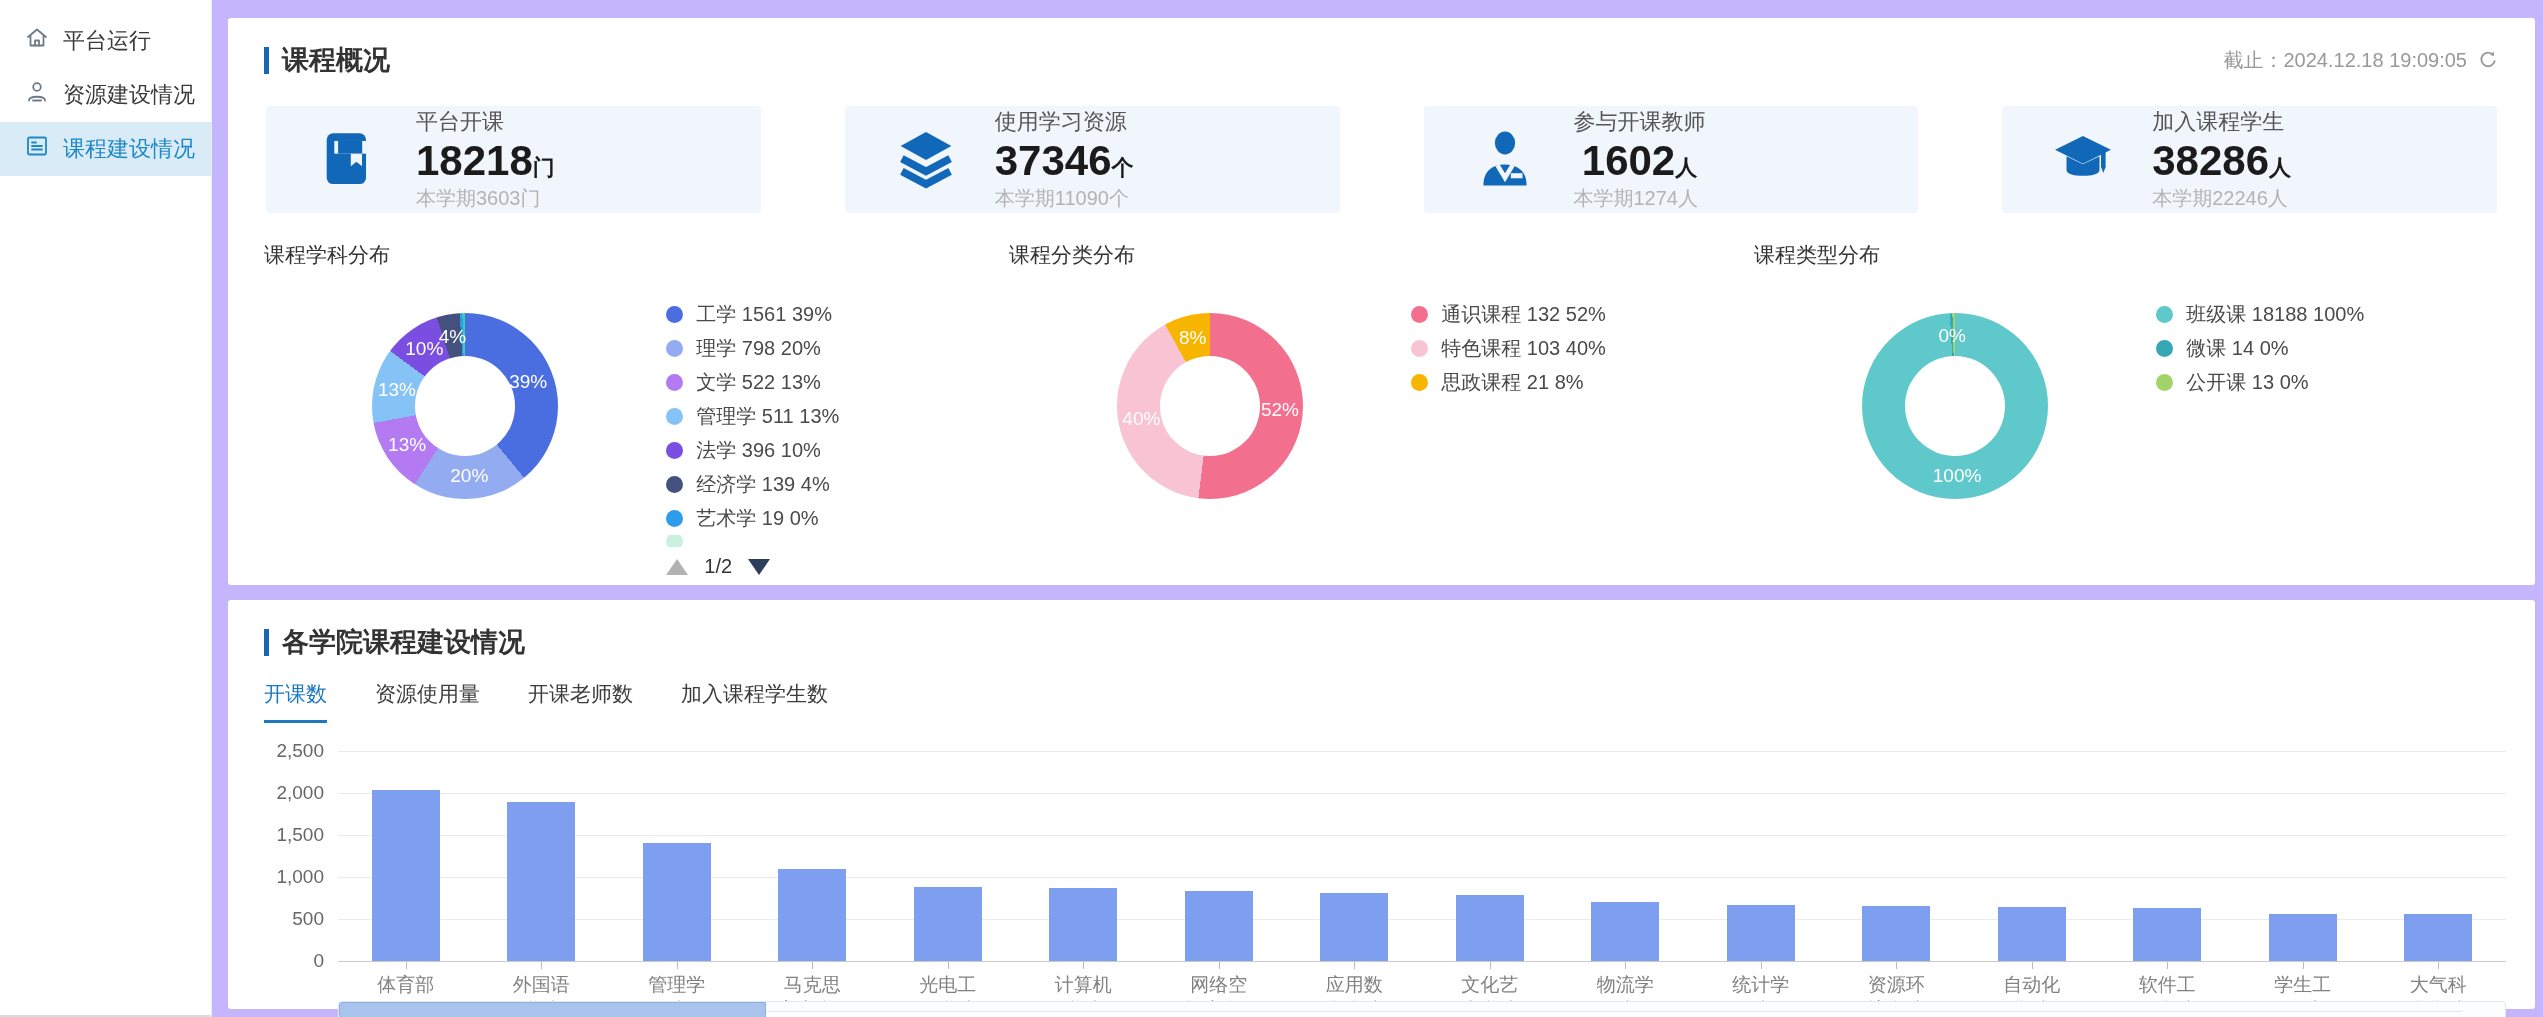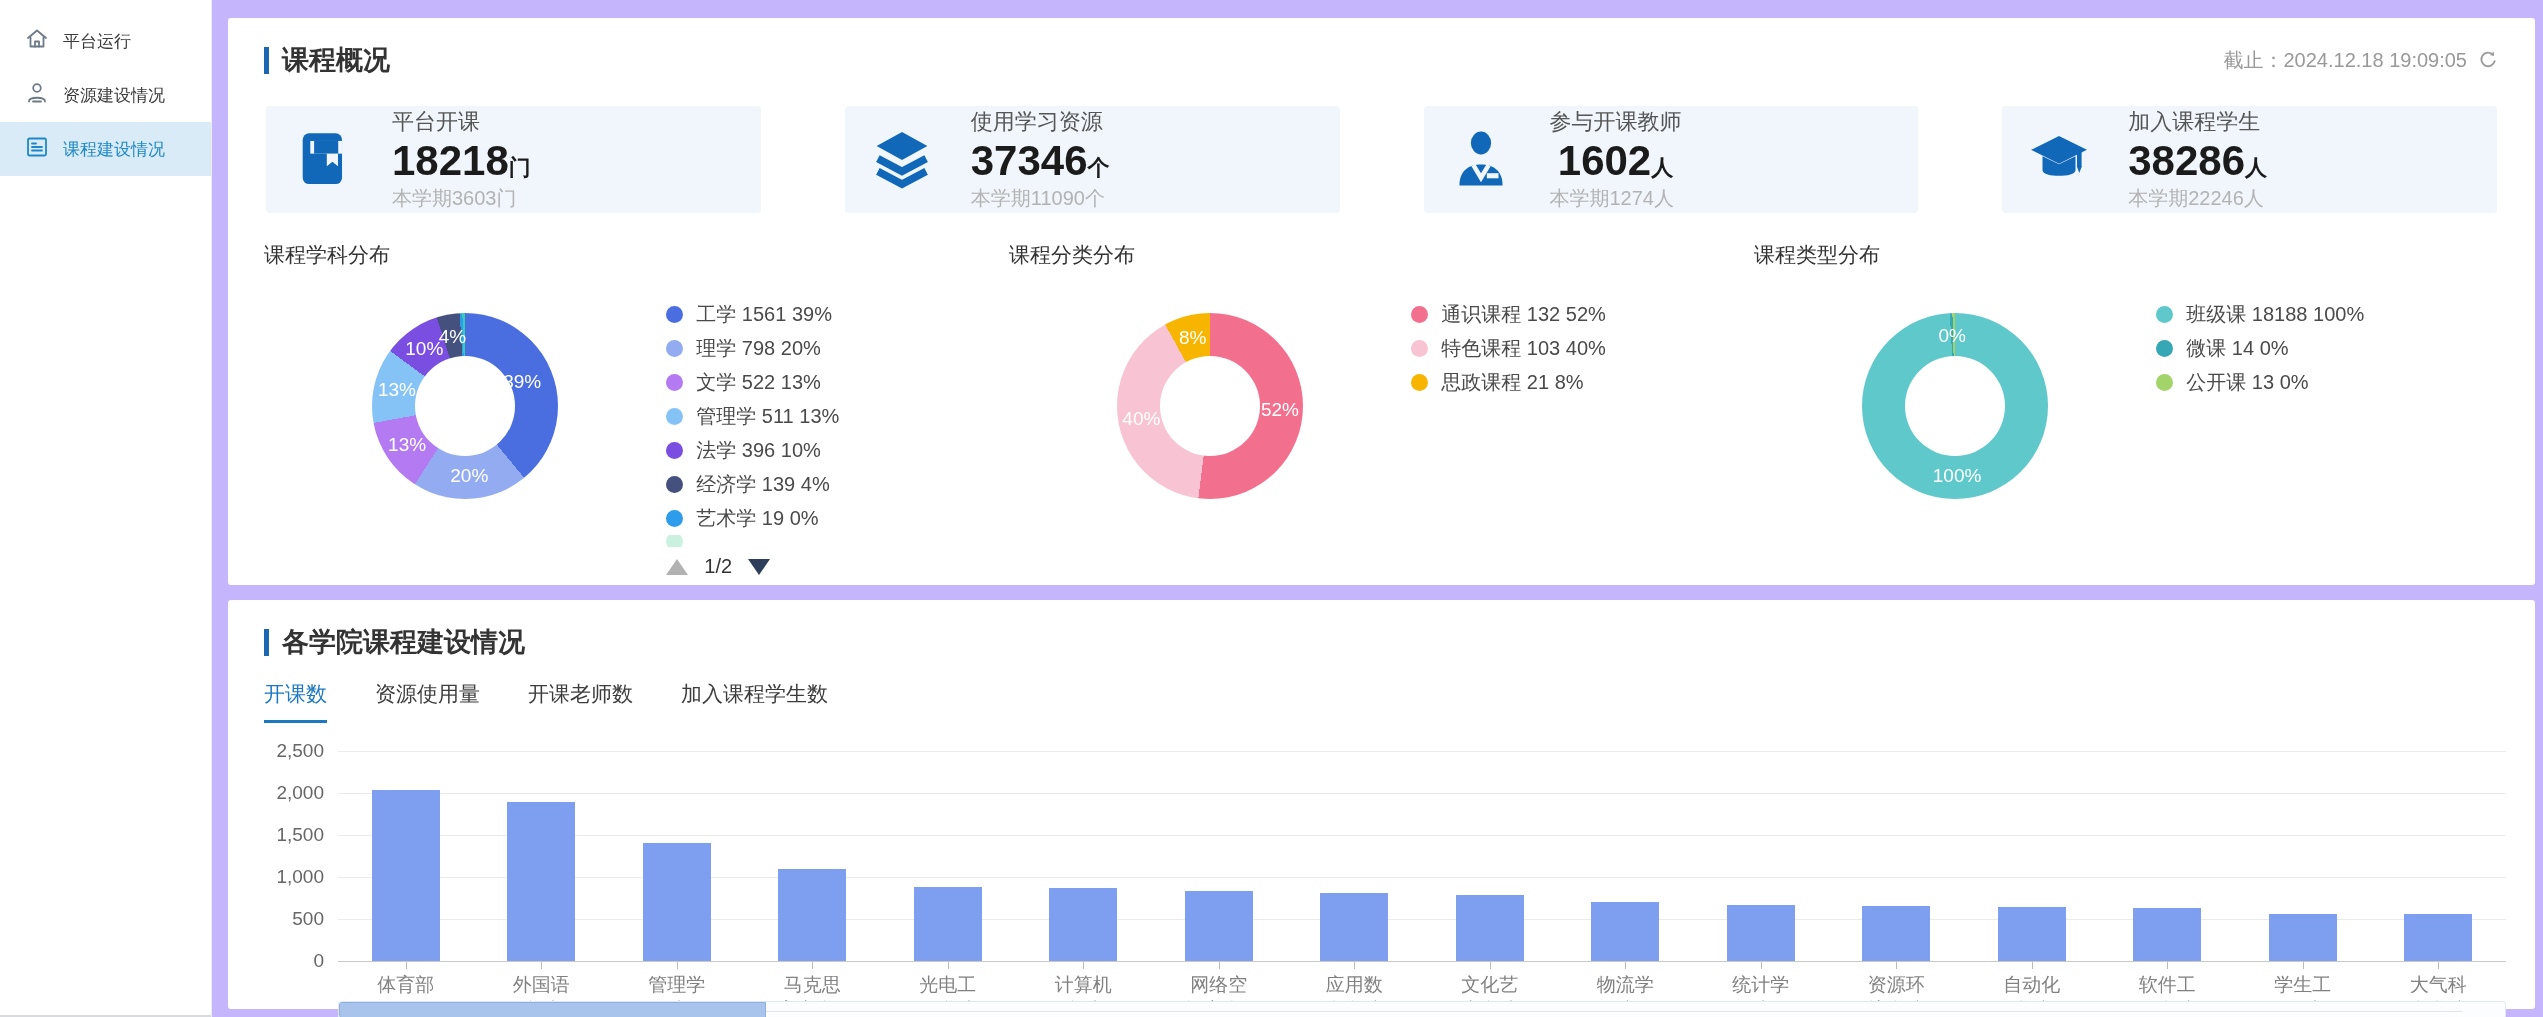--- a/index.html
+++ b/index.html
@@ -1,40 +1,40 @@
 <!DOCTYPE html>
 <html><head>
 <meta charset="utf-8">
 <style>
   * { margin:0; padding:0; box-sizing:border-box; }
   html,body { width:2543px; height:1017px; font-family:"Liberation Sans","DejaVu Sans",sans-serif; background:#eef0f4; overflow:hidden; }
   #stage { position:relative; width:2543px; height:1017px; }
 
   
   .sidebar { position:absolute; left:0; top:0; width:212px; height:100%; background:#fff; border-right:1px solid #ededed; padding-top:14px; box-shadow:0 -2px 0 #d8dade inset; }
-  .side-item { height:54px; display:flex; align-items:center; gap:13px; padding-left:24px; font-size:17px; color:#3a3a3a; cursor:pointer; }
+  .side-item { height:54px; display:flex; align-items:center; gap:13px; padding-left:24px; font-size:22px; color:#3a3a3a; cursor:pointer; }
   .side-item svg { width:26px; height:26px; stroke:#6d7b88; fill:none; stroke-width:1.8; }
   .side-item.active { background:#d8ebf7; color:#1e88c7; }
   .side-item.active svg { stroke:#1e88c7; }
 
   
   .main { position:absolute; left:212px; top:0; right:0; bottom:0; background:#c4b5fd; padding:18px 8px 0 16px; }
   .panel { background:#fff; border-radius:3px; padding:0 36px; position:relative; }
   .panel1 { height:567px; }
   .panel2 { height:409px; margin-top:15px; }
   .panel-header { display:flex; align-items:center; justify-content:space-between; padding-top:24px; }
   .ptitle { display:flex; align-items:center; }
   .title-bar { width:5px; height:27px; background:#1a66b0; margin-right:13px; }
   .panel-title { font-size:27px; font-weight:bold; color:#333; }
   .timebox { display:flex; align-items:center; gap:10px; color:#999; font-size:20px; }
   .timebox svg { width:22px; height:22px; }
 
   
   .cards { display:flex; gap:84px; margin-top:28px; padding:0 2px; }
-  .card { flex:1; height:107px; background:#f0f6fc; border-radius:4px; display:flex; align-items:center; padding-left:24px; gap:36px; }
+  .card { flex:1; height:107px; background:#f0f6fc; border-radius:4px; display:flex; align-items:center; padding-left:48px; gap:36px; }
   .card-icon svg { width:66px; height:66px; display:block; }
   .card-label { font-size:22px; color:#555; }
   .card-line2 { margin-top:2px;text-align:center; }
   .card-num { font-size:42px; font-weight:bold; color:#1b1b1b; line-height:1.05; }
   .card-unit { font-size:22px; font-weight:bold; color:#1b1b1b; }
   .card-sub { font-size:20px; color:#b3b3b3; margin-top:2px; }
 
   
   .charts-row { display:flex; margin-top:28px; }
   .chart-block { flex:1; }
@@ -184,21 +184,21 @@
         </div>
 
       <div class="charts-row">
           <div class="chart-block">
             <div class="chart-title">课程学科分布</div>
             <div class="chart-body">
               <div class="donut-wrap">
                 <div class="donut">
                   <div class="ring" style="background: conic-gradient(rgb(74, 110, 224) 0deg, rgb(74, 110, 224) 140.54deg, rgb(147, 171, 240) 140.54deg, rgb(147, 171, 240) 212.61deg, rgb(179, 122, 242) 212.61deg, rgb(179, 122, 242) 259.46deg, rgb(133, 195, 247) 259.46deg, rgb(133, 195, 247) 306.31deg, rgb(122, 78, 224) 306.31deg, rgb(122, 78, 224) 342.34deg, rgb(68, 81, 126) 342.34deg, rgb(68, 81, 126) 356.76deg, rgb(45, 156, 235) 356.76deg, rgb(45, 156, 235) 358.38deg, rgb(56, 205, 181) 358.38deg, rgb(56, 205, 181) 360deg);"></div>
                   <div class="hole"></div>
-                  <span class="slice-label" style="left: 172px; top: 91.3691px;">39%</span>
+                  <span class="slice-label" style="left: 178px; top: 91.3691px;">39%</span>
                   <span class="slice-label" style="left: 119.18px; top: 184.875px;">20%</span>
                   <span class="slice-label" style="left: 56.9428px; top: 154.107px;">13%</span>
                   <span class="slice-label" style="left: 46.7621px; top: 99.3929px;">13%</span>
                   <span class="slice-label" style="left: 74.1763px; top: 58.1368px;">10%</span>
                   <span class="slice-label" style="left: 102.303px; top: 46.1612px;">4%</span>
                 </div>
               </div>
               <div class="legend">
                 <div class="legend-item">
                   <span class="legend-dot" style="background: rgb(74, 110, 224);"></span>

